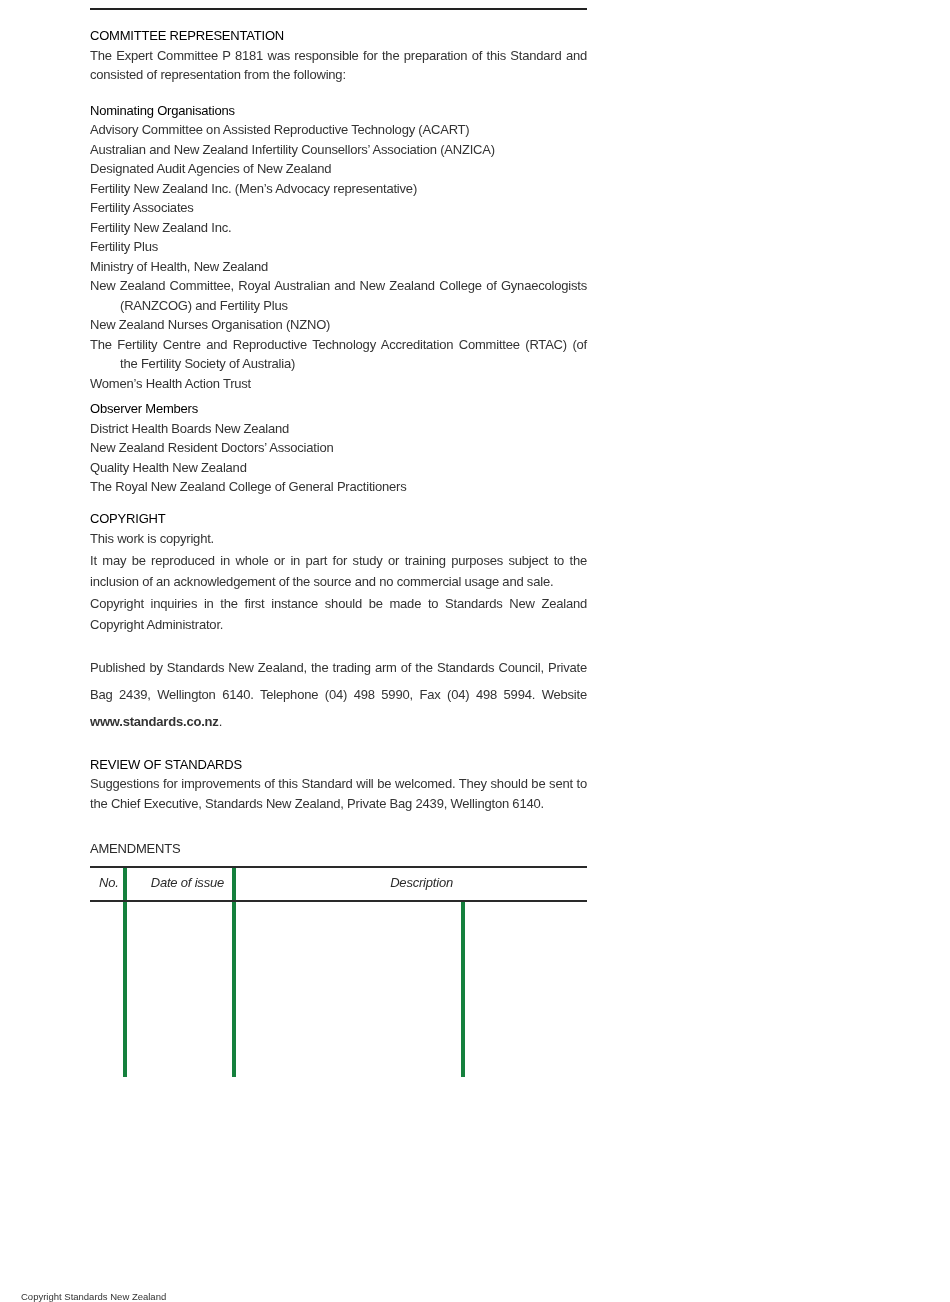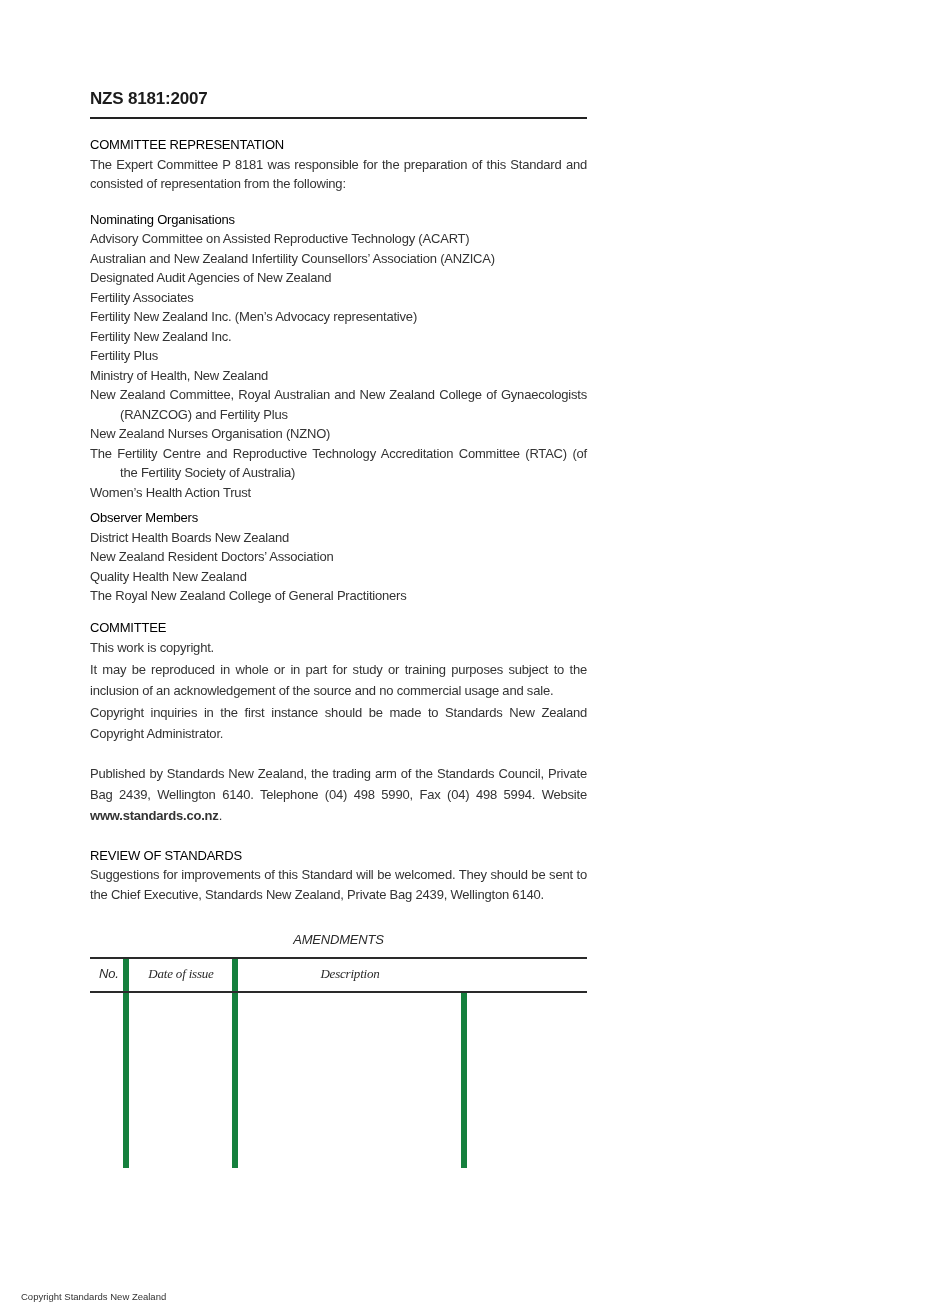--- a/index.html
+++ b/index.html
@@ -43,42 +43,40 @@
     text-align: left;
   }
   .sec-committee { margin-top: 16px; }
   .sec-nominating { margin-top: 16px; }
   .sec-observer { margin-top: 6px; }
   .sec-copyright { margin-top: 12px; }
   .sec-published { margin-top: 18px; }
   .sec-review { margin-top: 20px; }
   .para { margin: 0; }
   .sec-copyright .para { line-height: 21.5px; }
-  .sec-published .para { line-height: 21px; }
+  .sec-published .para { line-height: 27px; }
   .org-item { margin: 0; }
   .hang { padding-left: 30px; text-indent: -30px; }
   .bold { font-weight: bold; }
   .amendments { margin-top: 26px; }
   .amend-title {
-    text-align: center;
-    font-style: italic;
     margin: 0 0 7px 0;
     color: #2a2a2a;
   }
   .tbl { border-top: 2px solid #2a2a2a; }
   .tbl-row { display: flex; }
   .tbl-header { border-bottom: 2px solid #2a2a2a; }
   .tbl-cell {
     box-sizing: border-box;
     padding: 5px 8px 8px 9px;
     font-style: italic;
-    text-align: center;
+    text-align: right;
     color: #2a2a2a;
   }
-  .tbl-cell + .tbl-cell { border-left: 6px solid #15803d; font-family: Liberation Serif, serif; }
+  .tbl-cell + .tbl-cell { border-left: 4px solid #15803d; }
   .col-no { width: 33px; }
   .col-date { width: 109px; }
   .col-desc { width: 229px; }
   .col-entered { width: 126px; white-space: pre-line; }
   .tbl-body { height: 175px; }
   .tbl-body .tbl-cell { padding: 0; }
   .footer {
     position: absolute;
     left: 21px;
     top: 1291px;
@@ -88,36 +86,35 @@
     letter-spacing: 0;
     text-align: right;
   }
 </style>
 </head>
 <body>
 
 <div class="page">
   <div class="content">
 
-    <h1 class="doc-title">NZS 8181:2007</h1>
     <div class="title-rule"></div>
 
     <div class="sec-committee">
       <div class="subhead">COMMITTEE REPRESENTATION</div>
       <p class="para">The Expert Committee P 8181 was responsible for the preparation of this Standard and consisted of representation from the following:</p>
     </div>
 
     <div class="sec-nominating">
       <div class="subhead">Nominating Organisations</div>
       <div>
         <div class="org-item">Advisory Committee on Assisted Reproductive Technology (ACART)</div>
         <div class="org-item">Australian and New Zealand Infertility Counsellors’ Association (ANZICA)</div>
         <div class="org-item">Designated Audit Agencies of New Zealand</div>
+        <div class="org-item">Fertility New Zealand Inc. (Men’s Advocacy representative)</div>
         <div class="org-item">Fertility Associates</div>
-        <div class="org-item">Fertility New Zealand Inc. (Men’s Advocacy representative)</div>
         <div class="org-item">Fertility New Zealand Inc.</div>
         <div class="org-item">Fertility Plus</div>
         <div class="org-item">Ministry of Health, New Zealand</div>
         <div class="org-item hang">New Zealand Committee, Royal Australian and New Zealand College of Gynaecologists (RANZCOG) and Fertility Plus</div>
         <div class="org-item">New Zealand Nurses Organisation (NZNO)</div>
         <div class="org-item hang">The Fertility Centre and Reproductive Technology Accreditation Committee (RTAC) (of the Fertility Society of Australia)</div>
         <div class="org-item">Women’s Health Action Trust</div>
       </div>
     </div>
 
@@ -125,21 +122,21 @@
       <div class="subhead">Observer Members</div>
       <div>
         <div class="org-item">District Health Boards New Zealand</div>
         <div class="org-item">New Zealand Resident Doctors’ Association</div>
         <div class="org-item">Quality Health New Zealand</div>
         <div class="org-item">The Royal New Zealand College of General Practitioners</div>
       </div>
     </div>
 
     <div class="sec-copyright">
-      <div class="subhead">COMMITTEE</div>
+      <div class="subhead">COPYRIGHT</div>
       <p class="para">This work is copyright.</p>
       <p class="para">It may be reproduced in whole or in part for study or training purposes subject to the inclusion of an acknowledgement of the source and no commercial usage and sale.</p>
       <p class="para">Copyright inquiries in the first instance should be made to Standards New Zealand Copyright Administrator.</p>
     </div>
 
     <div class="sec-published">
       <p class="para"><span>Published by Standards New Zealand, the trading arm of the Standards Council, Private Bag 2439, Wellington 6140. Telephone (04) 498 5990, Fax (04) 498 5994. Website </span><span class="bold">www.standards.co.nz</span><span>.</span></p>
     </div>
 
     <div class="sec-review">

